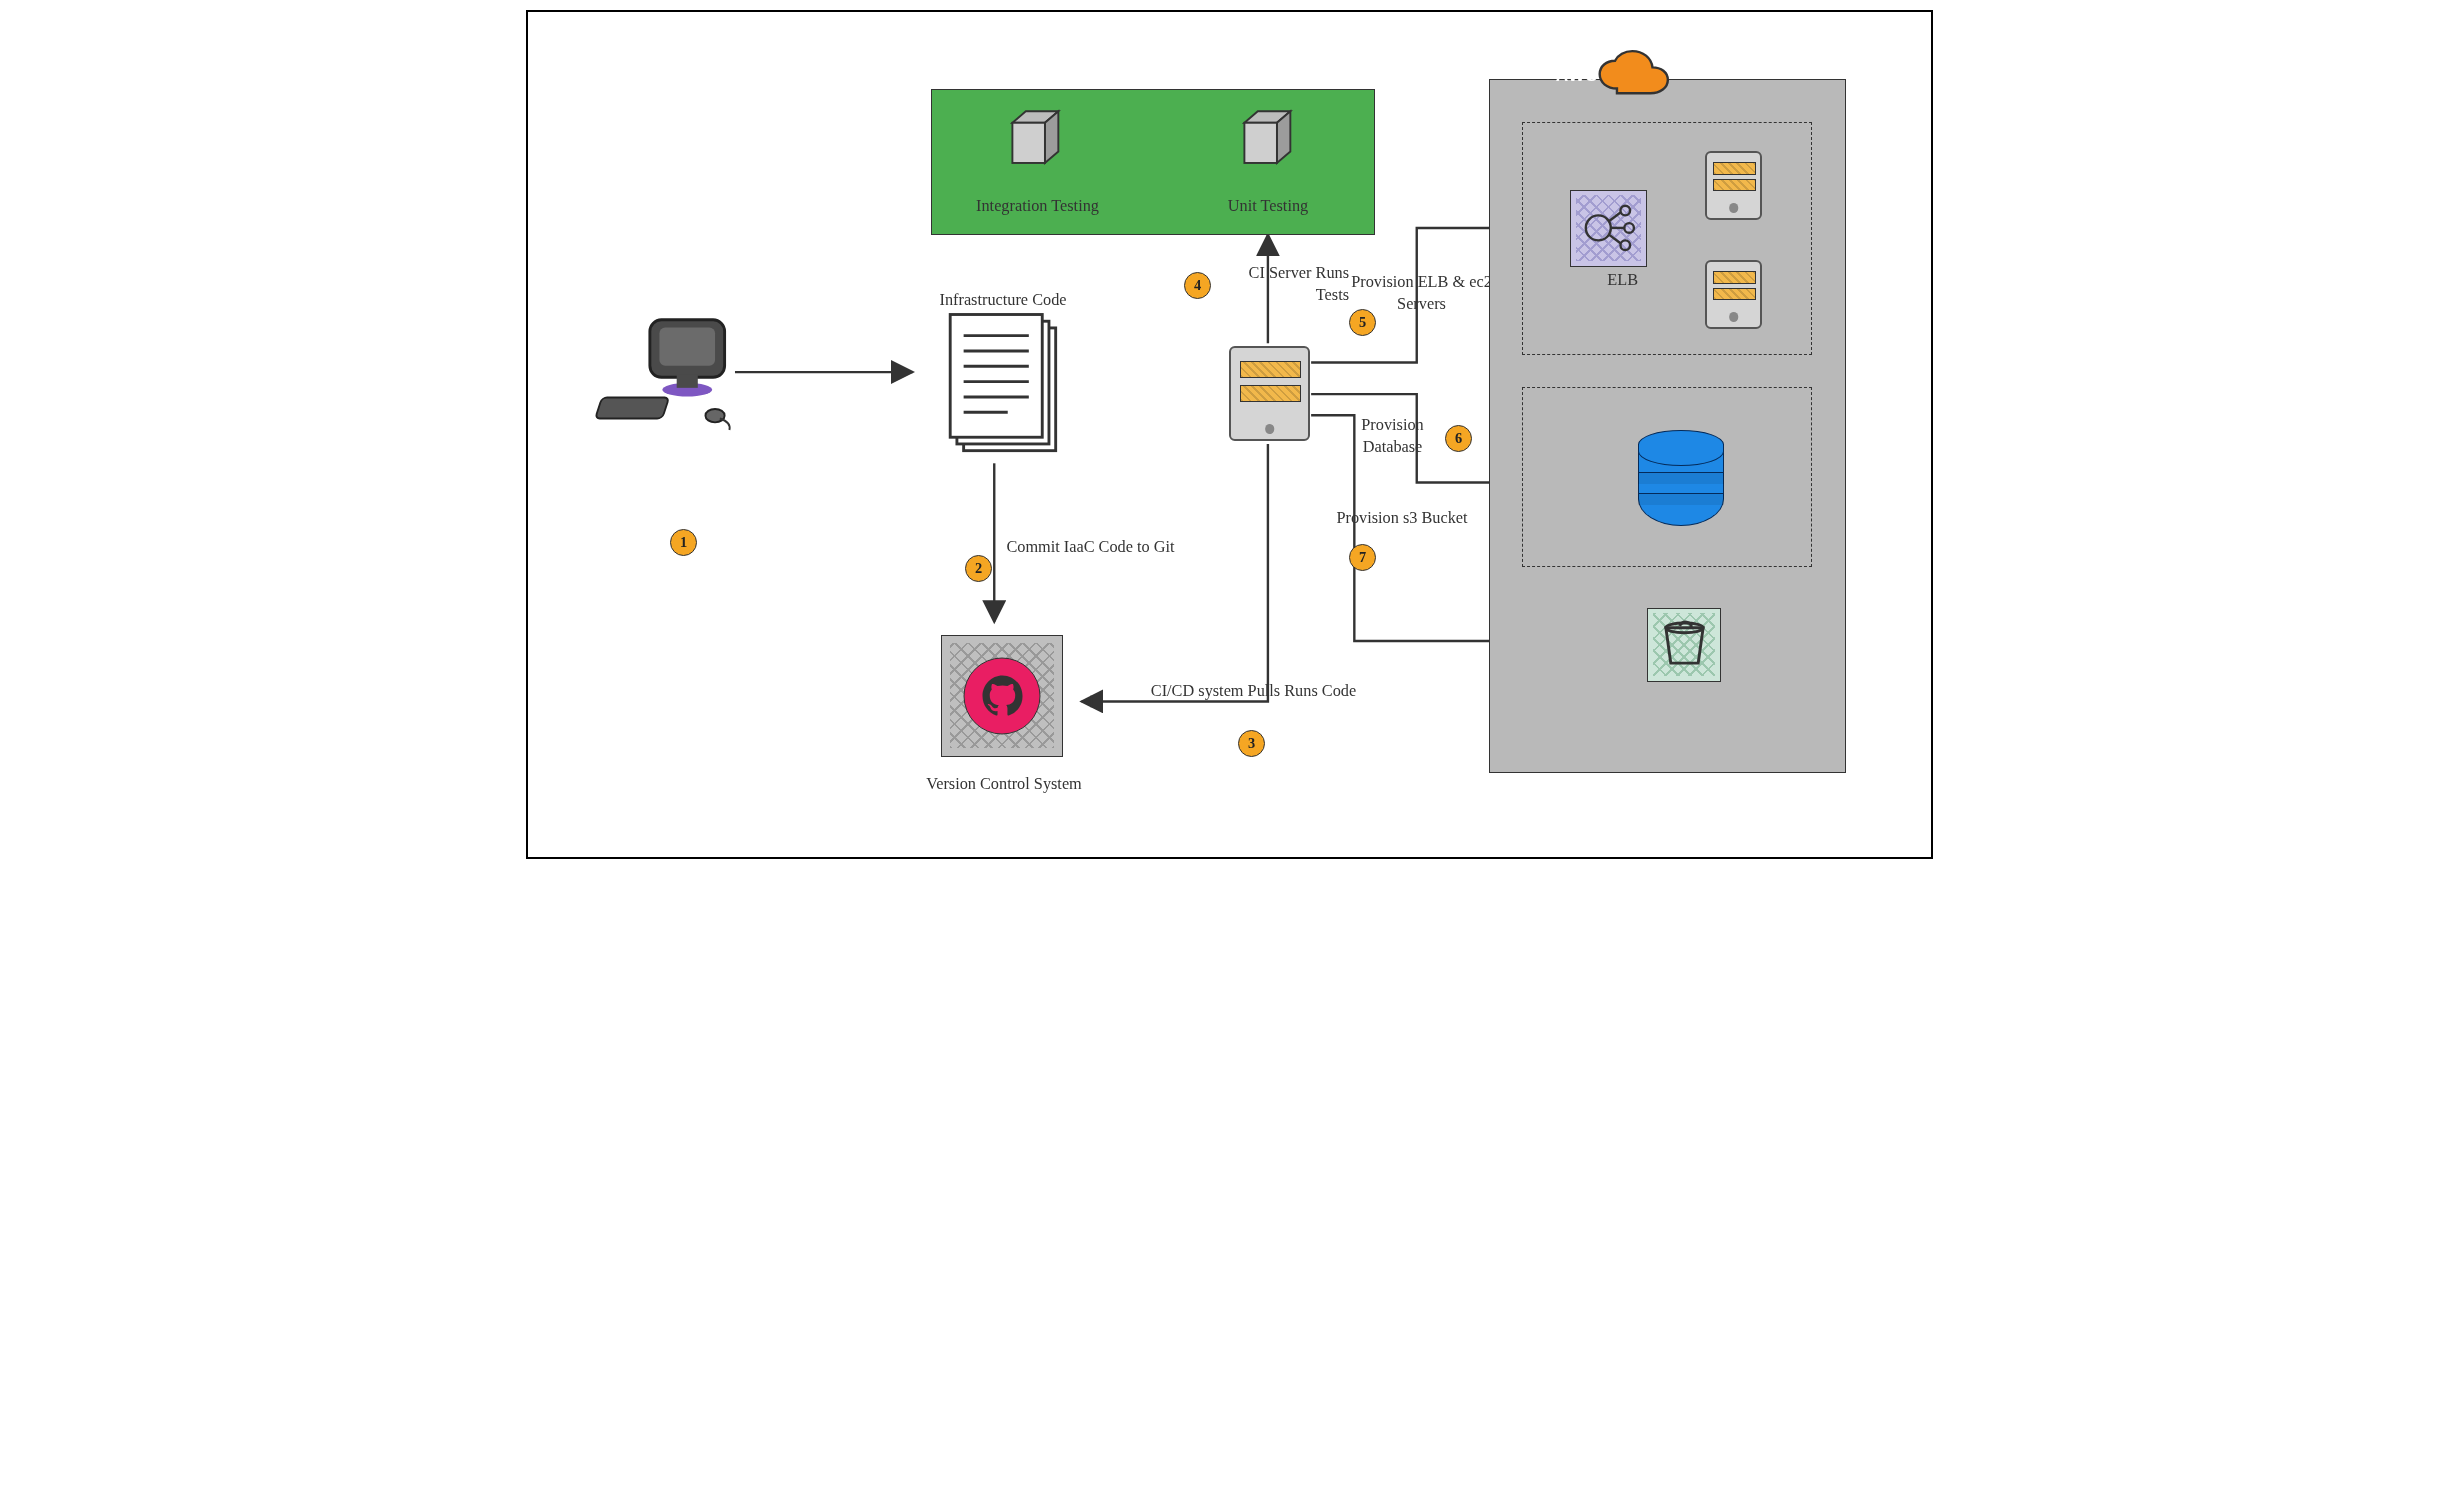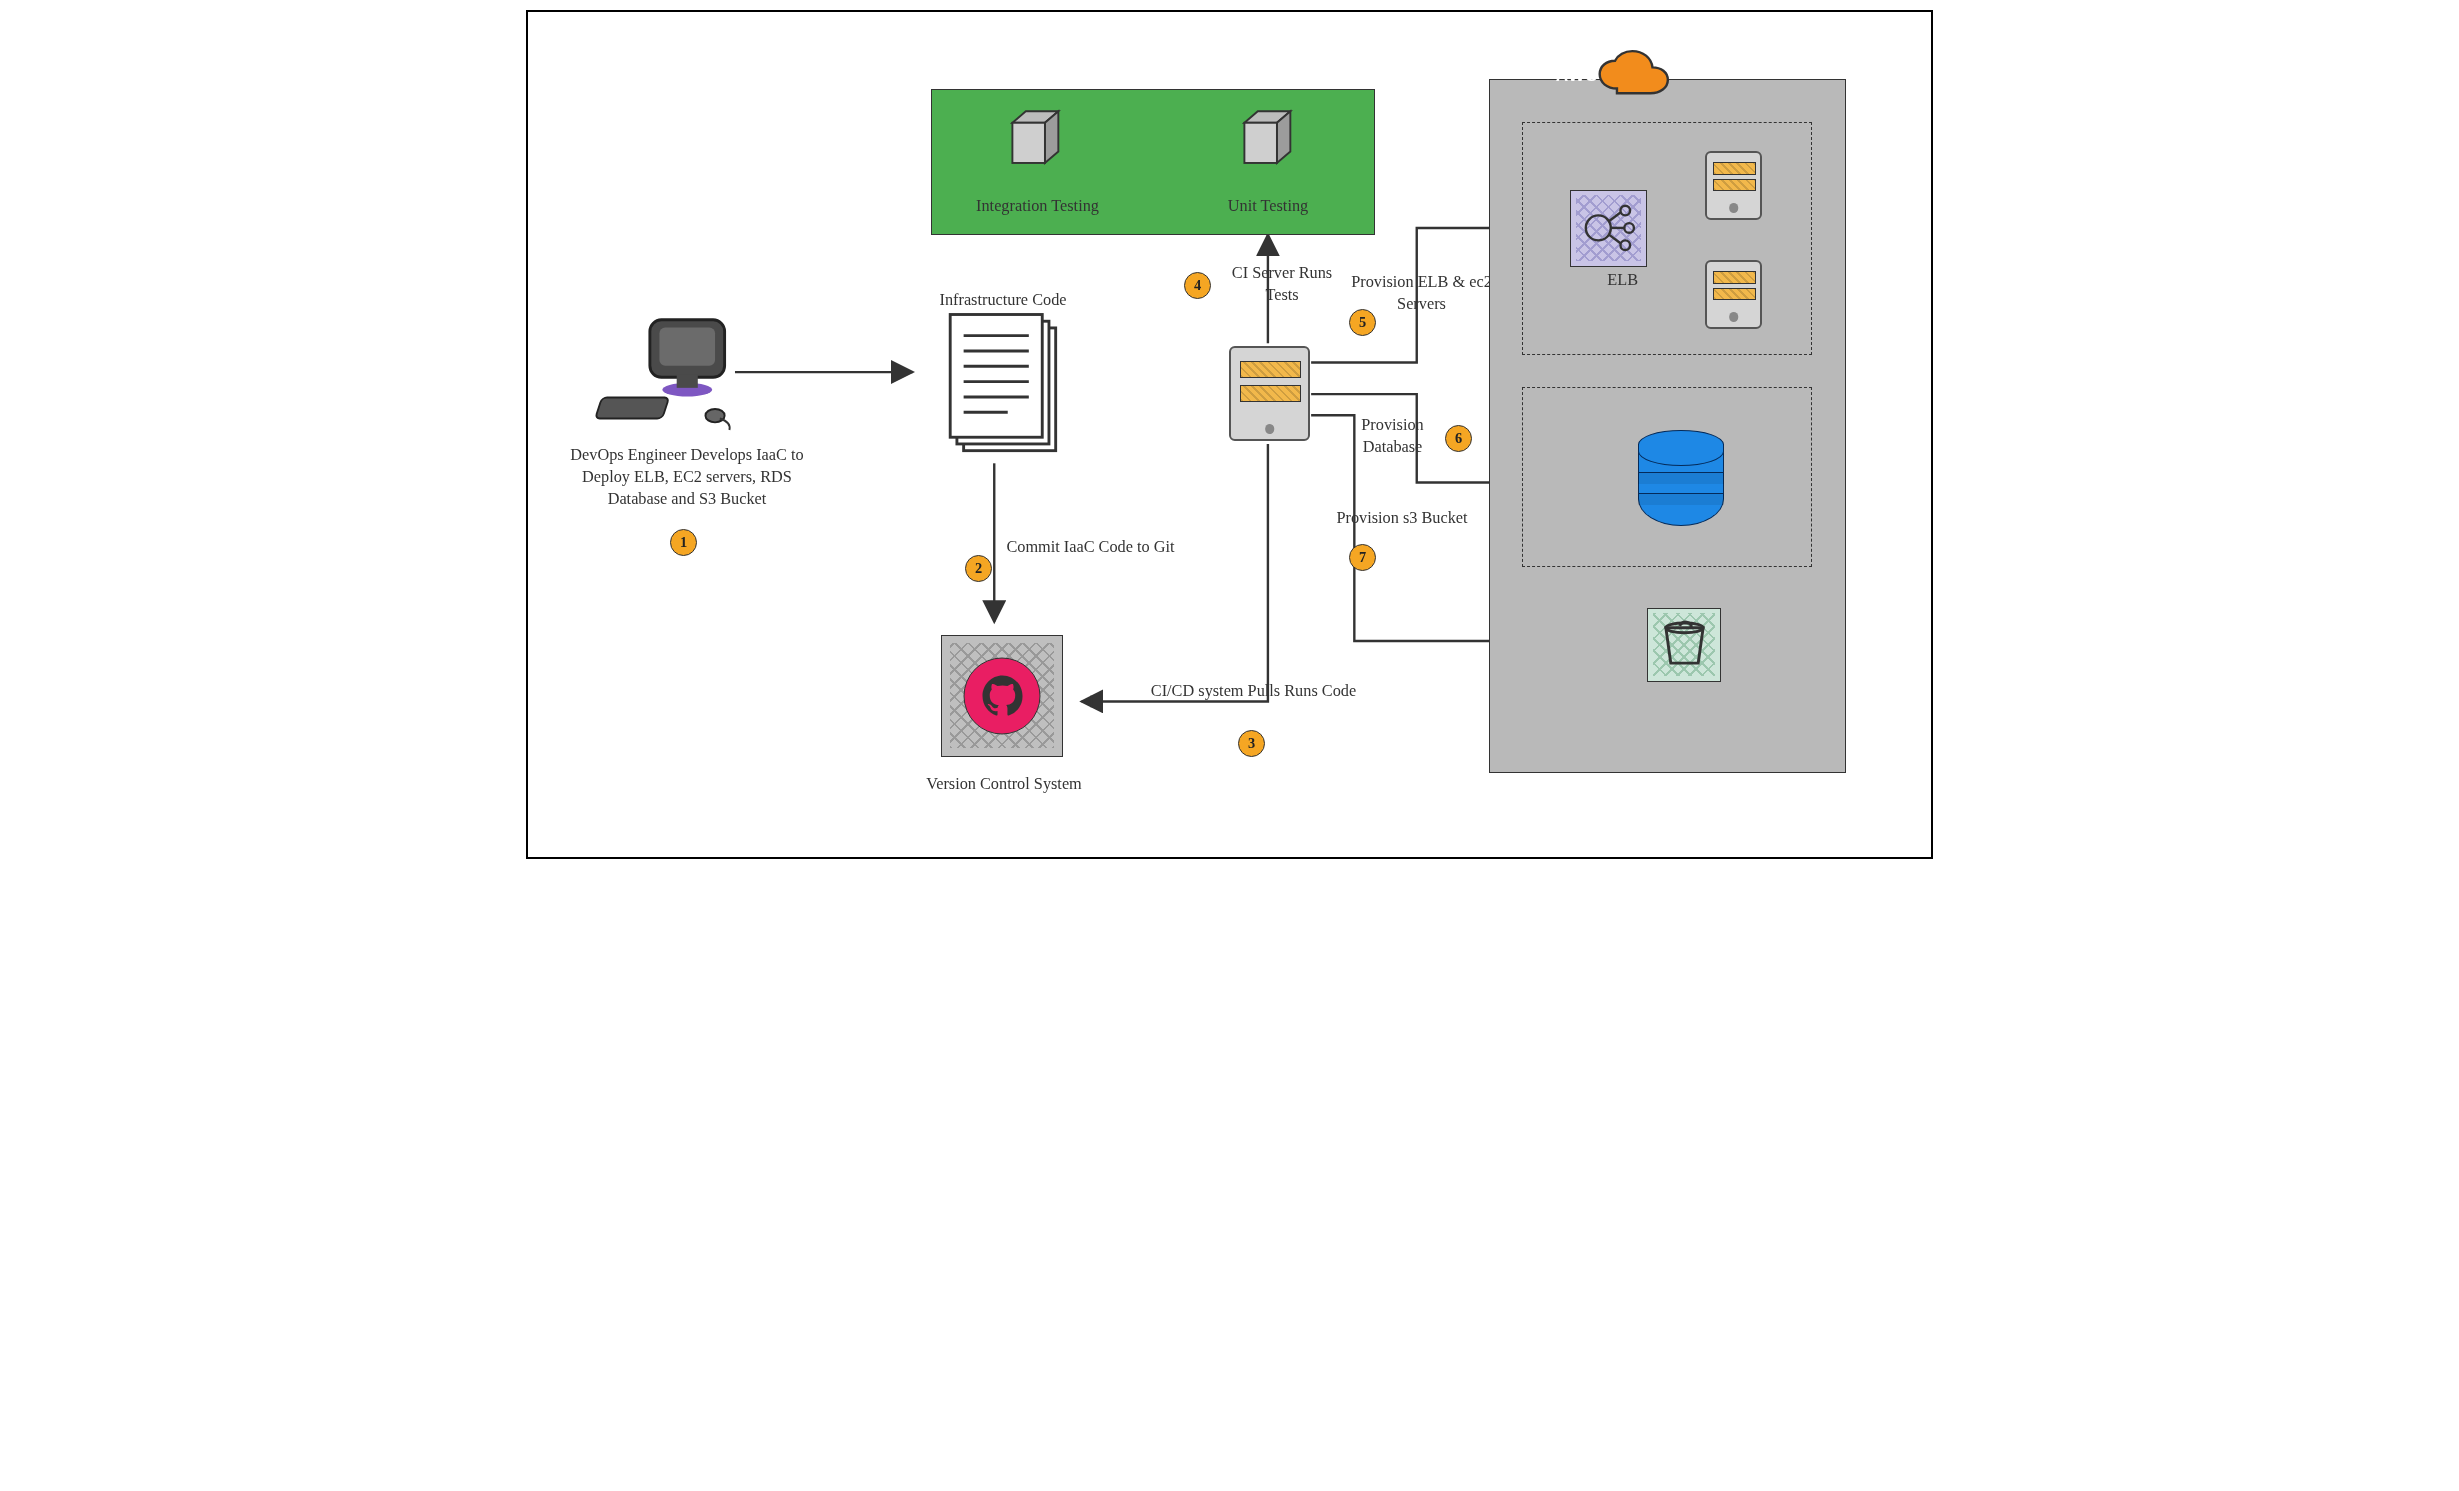--- a/index.html
+++ b/index.html
@@ -91,21 +91,20 @@
 
   <svg style="position:absolute;left:91px;top:303px;" width="125" height="115" viewBox="0 0 130 120">
     <rect x="32" y="5" width="78" height="60" rx="12" fill="#4a4a4a" stroke="#222" stroke-width="3"></rect>
     <rect x="42" y="13" width="58" height="40" rx="6" fill="#6b6b6b"></rect>
     <ellipse cx="71" cy="78" rx="26" ry="7" fill="#7e57c2"></ellipse>
     <rect x="60" y="62" width="22" height="14" fill="#4a4a4a"></rect>
     <rect x="10" y="86" width="70" height="22" rx="5" fill="#555" stroke="#222" stroke-width="2" transform="skewX(-18)"></rect>
     <ellipse cx="100" cy="105" rx="10" ry="7" fill="#666" stroke="#222" stroke-width="2"></ellipse>
     <path d="M105,108 q12,4 10,12" fill="none" stroke="#333" stroke-width="2"></path>
   </svg>
-  <div class="node-label" style="left:34px;top:432px;width:250px;">DevOps Engineer Develops IaaC to Deploy ELB, EC2 servers, RDS Database and S3 Bucket</div>
   <div class="badge" style="left:142px;top:517px;">1</div>
 
   <div class="node-label" style="left:379px;top:277px;width:192px;">Infrastructure Code</div>
   <svg style="position:absolute;left:399px;top:291px;" width="149" height="163" viewBox="0 0 155 170">
     <g transform="translate(24,12)">
       <rect width="96" height="128" fill="#fff" stroke="#333" stroke-width="3" transform="translate(14,14)"></rect>
       <rect width="96" height="128" fill="#fff" stroke="#333" stroke-width="3" transform="translate(7,7)"></rect>
       <rect width="96" height="128" fill="#fff" stroke="#333" stroke-width="3"></rect>
       <line x1="14" y1="22" x2="82" y2="22" stroke="#333" stroke-width="3"></line>
       <line x1="14" y1="38" x2="82" y2="38" stroke="#333" stroke-width="3"></line>
@@ -129,21 +128,21 @@
   <div class="node-label" style="left:375px;top:761px;width:202px;">Version Control System</div>
 
   <div class="node-label" style="left:620px;top:668px;width:211px;">CI/CD system Pulls Runs Code</div>
   <div class="badge" style="left:710px;top:718px;">3</div>
 
   <div class="server" style="left:701px;top:334px;">
     <div class="bar b1"></div>
       <div class="bar b2"></div>
   </div>
 
-  <div class="node-label" style="left:687px;top:250px;width:134px;text-align:center;">CI Server Runs Tests</div>
+  <div class="node-label" style="left:687px;top:250px;width:134px;text-align:right;">CI Server Runs Tests</div>
   <div class="badge" style="left:656px;top:260px;">4</div>
 
   <div class="node-label" style="left:807px;top:259px;width:173px;">Provision ELB &amp; ec2 Servers</div>
   <div class="badge" style="left:821px;top:297px;">5</div>
 
   <div class="node-label" style="left:802px;top:402px;width:125px;">Provision Database</div>
   <div class="badge" style="left:917px;top:413px;">6</div>
 
   <div class="node-label" style="left:807px;top:495px;width:134px;">Provision s3 Bucket</div>
   <div class="badge" style="left:821px;top:532px;">7</div>

